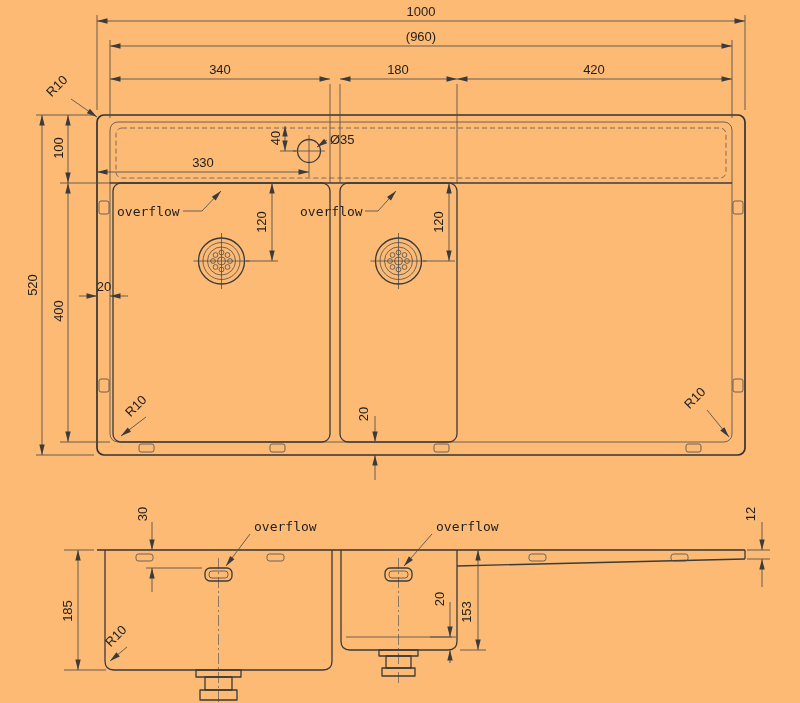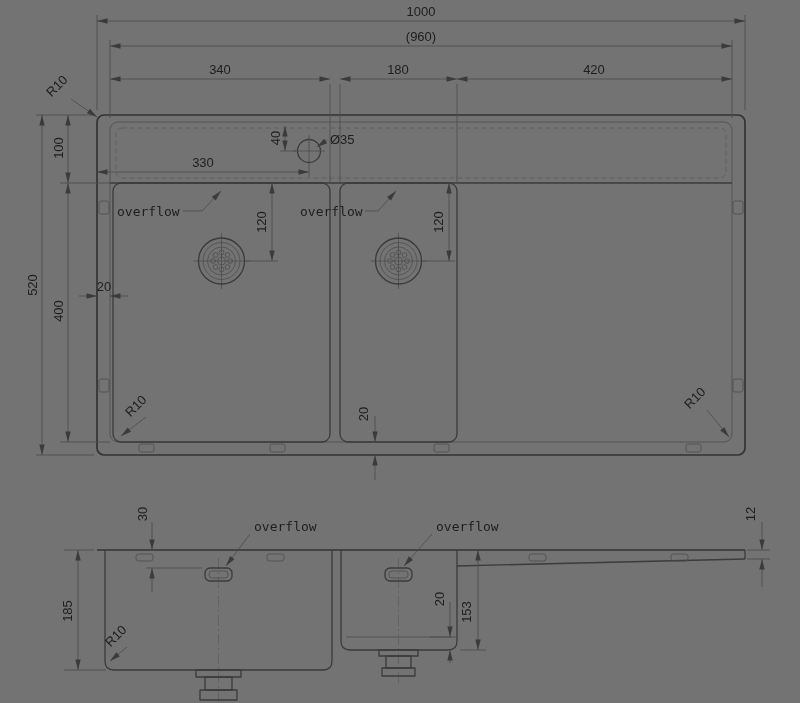--- a/index.html
+++ b/index.html
@@ -1,16 +1,16 @@
 <!DOCTYPE html>
 <html><head>
 <meta charset="utf-8">
 <style>
   html,body{margin:0;padding:0;background:#ffffff;}
-  .page{width:800px;height:703px;background:#737373;position:relative;overflow:hidden;}
+  .page{width:800px;height:703px;background:#fdba74;position:relative;overflow:hidden;}
   svg{display:block;}
   .ln  {stroke:#3b3b3b;stroke-width:1.3;fill:none;stroke-linejoin:round;}
   .ln2 {stroke:#333333;stroke-width:1.7;fill:none;stroke-linejoin:round;}
   .thin{stroke:#4d4d4d;stroke-width:0.8;fill:none;}
   .dash{stroke:#5a5a5a;stroke-width:0.8;fill:none;stroke-dasharray:5 3;}
   .cl  {stroke:#5a5a5a;stroke-width:0.7;fill:none;stroke-dasharray:11 3 2 3;}
   .dim {stroke:#4d4d4d;stroke-width:0.85;fill:none;}
   .dimtext{font-family:"Liberation Sans","DejaVu Sans",sans-serif;font-size:13px;fill:#1e1e1e;text-anchor:middle;}
   .dimtext.start{text-anchor:start;}
   .ovtext{font-family:"DejaVu Sans Mono","Liberation Mono",monospace;font-size:13px;fill:#1e1e1e;text-anchor:start;}

